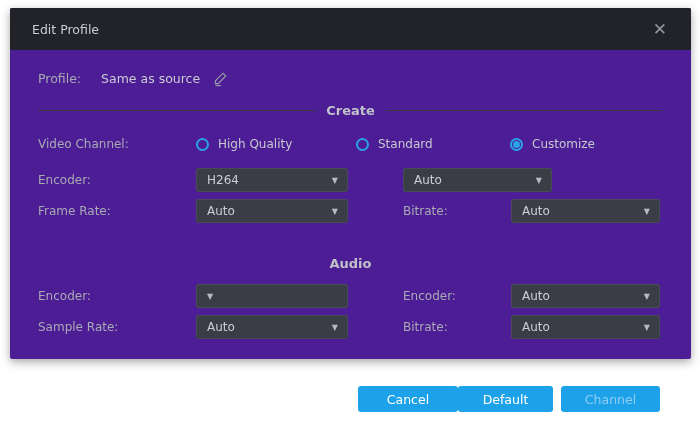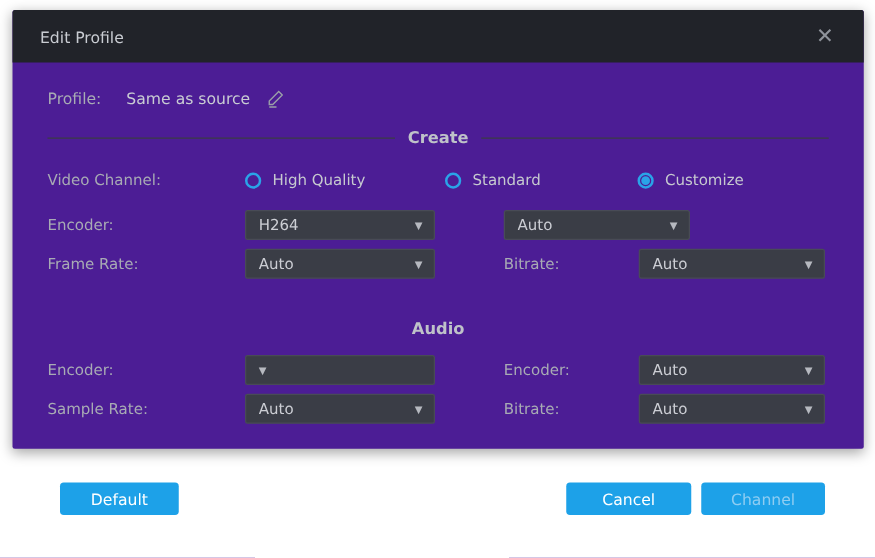--- a/index.html
+++ b/index.html
@@ -265,19 +265,19 @@
       </div>
       <span class="spacer"></span>
       <span class="field-label label-b">Bitrate:</span>
       <div class="dropdown control-b">
         <span class="dd-value">Auto</span>
         <span class="dd-arrow">▼</span>
       </div>
     </div>
 
     <div class="footer">
+      <button class="btn btn-cancel">Cancel</button>
       <button class="btn btn-default">Default</button>
-      <button class="btn btn-cancel">Cancel</button>
       <button class="btn btn-create">Channel</button>
     </div>
 
   </div>
 </div>
 
 </body></html>

